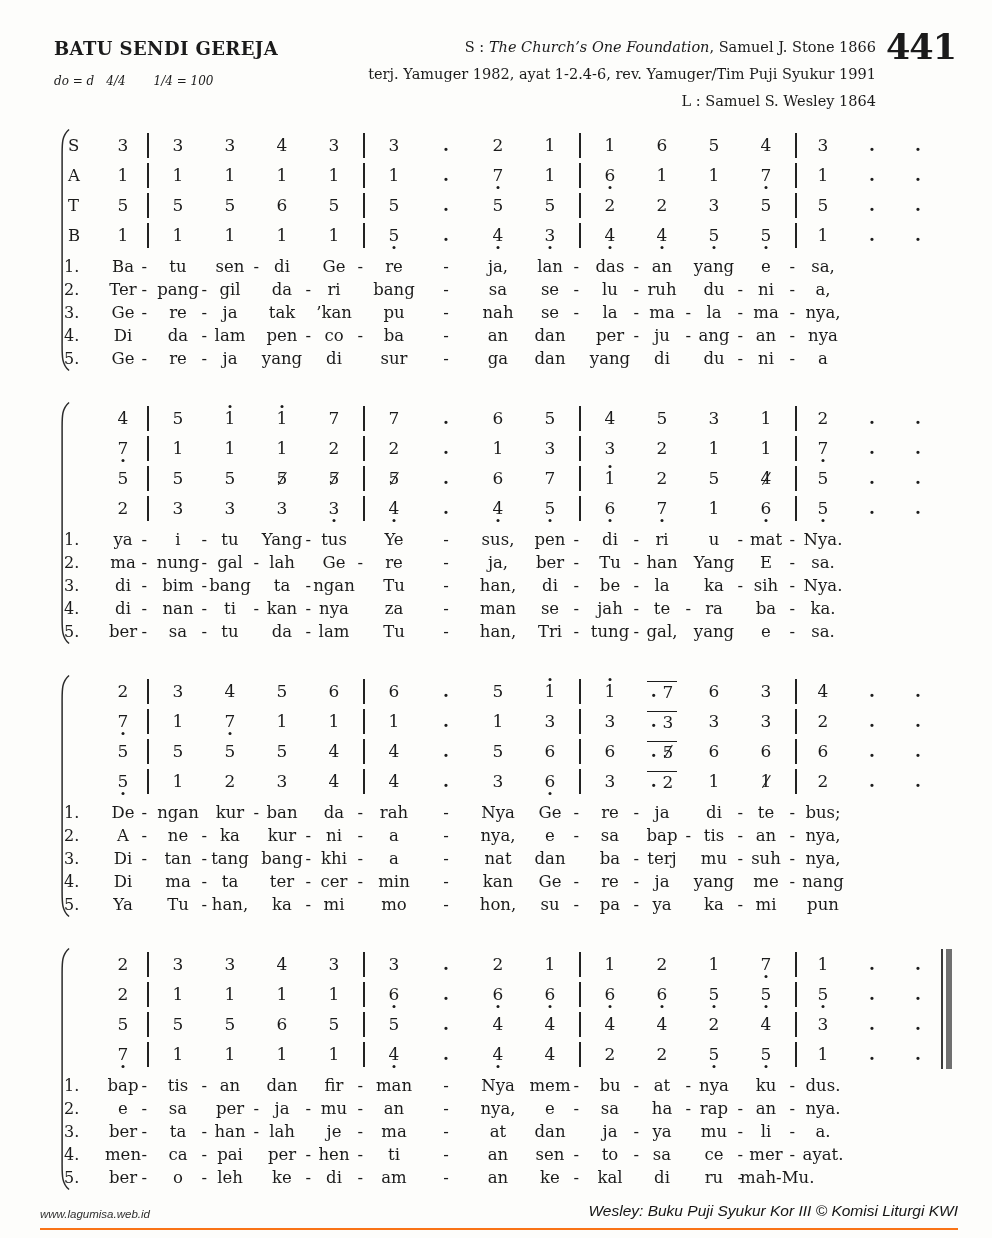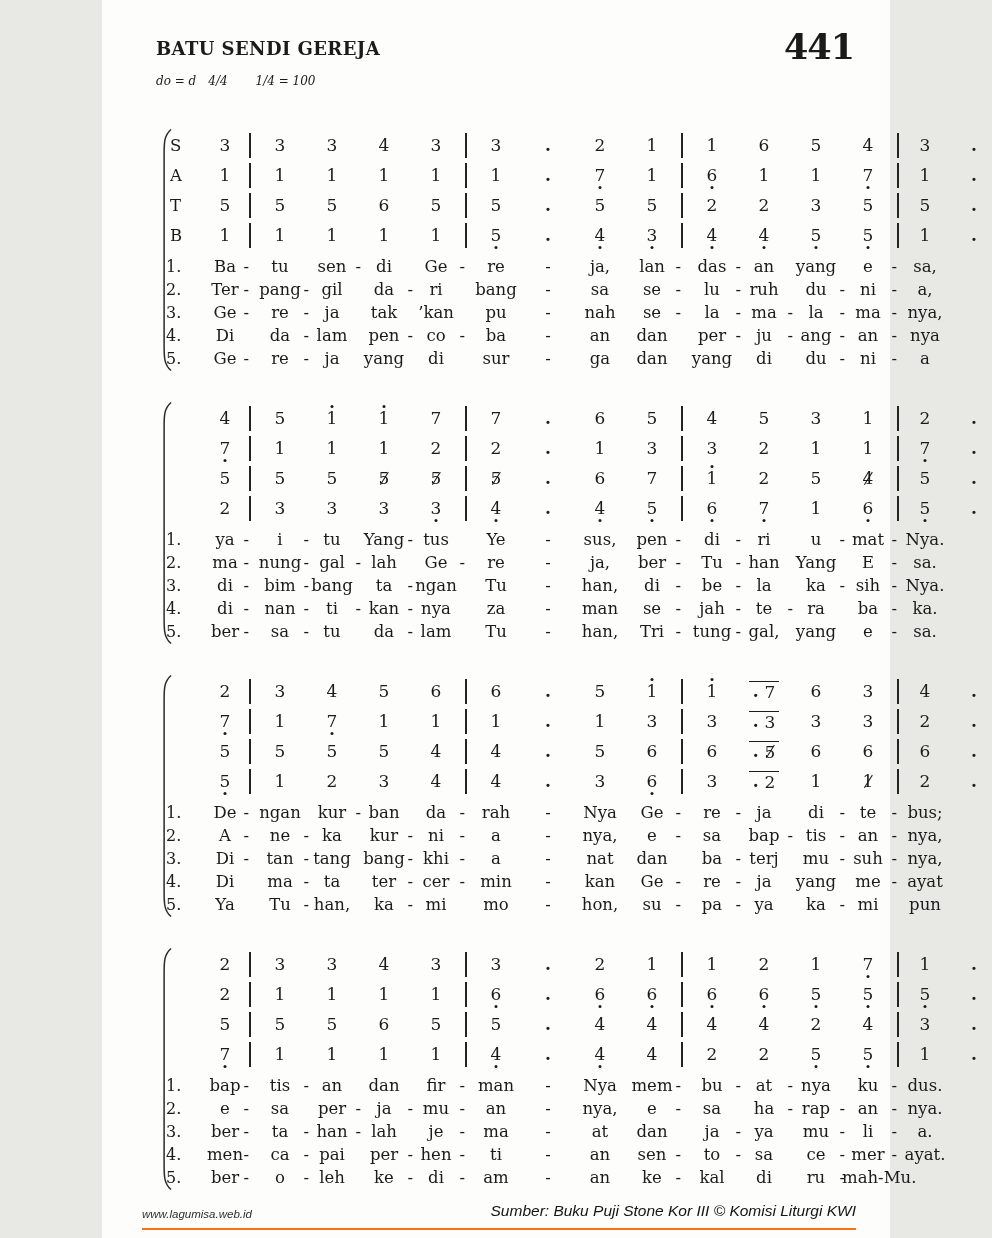--- a/index.html
+++ b/index.html
@@ -1,17 +1,17 @@
 <!DOCTYPE html>
 <html><head>
 <meta charset="utf-8">
 <style>
   html,body{margin:0;padding:0;background:#e8e8e4;}
   .page{
-    box-sizing:border-box;width:788px;height:1238px;margin:0 auto;
+    box-sizing:border-box;width:992px;height:1238px;margin:0 auto;
     background:#fdfdfb;color:#1b1b1b;position:relative;
     padding:30px 36px 0 52px;
     font-family:"DejaVu Serif", serif;
   }
   
   .header{position:relative;height:100px;}
   .title-block{position:absolute;left:2px;top:8px;}
   .title{font-size:18px;font-weight:bold;margin:0;letter-spacing:.4px;}
   .tempo{font-style:italic;font-size:12px;margin-top:15px;}
   .tempo .meter{margin-left:12px;}
@@ -55,20 +55,25 @@
 
 <div class="page">
 
   <div class="header">
     <div class="title-block">
       <h1 class="title">BATU SENDI GEREJA</h1>
       <div class="tempo">
         <span>do = d</span><span class="meter">4/4</span><span class="speed">1/4 = 100</span>
       </div>
     </div>
+    <div class="credits">
+      <div><span>S : </span><i>The Church’s One Foundation</i><span>, Samuel J. Stone 1866</span></div>
+      <div>terj.  Yamuger 1982, ayat 1-2.4-6, rev. Yamuger/Tim Puji Syukur 1991</div>
+      <div>L : Samuel S. Wesley 1864</div>
+    </div>
     <div class="hymn-number">441</div>
   </div>
 
   <div id="music">
       <div class="system">
         <svg class="bracket" viewBox="0 0 14 100" preserveAspectRatio="none">
           <path d="M13 1 C5 3.5 5.5 7 5.5 12 L5.5 88 C5.5 93 5 96.5 13 99" fill="none" stroke="#2b2b2b" stroke-width="1.5" vector-effect="non-scaling-stroke"></path>
         </svg>
         <div class="mrow vrow">
           <div class="vlabel">S</div>
@@ -805,21 +810,21 @@
             <div class="lcell"><span class="syl">min</span></div>
             <div class="lcell"><span class="syl">-</span></div>
             <div class="lcell"><span class="syl">kan</span></div>
             <div class="lcell"><span class="syl">Ge</span><span class="hyp">-</span></div>
             <div class="lcell"></div>
             <div class="lcell"><span class="syl">re</span><span class="hyp">-</span></div>
             <div class="lcell"><span class="syl">ja</span></div>
             <div class="lcell"><span class="syl">yang</span></div>
             <div class="lcell"><span class="syl">me</span><span class="hyp">-</span></div>
             <div class="lcell"></div>
-            <div class="lcell"><span class="syl">ayat</span></div>
+            <div class="lcell"><span class="syl">nang</span></div>
             <div class="lcell"></div>
             <div class="lcell"></div>
             <div class="lcell"></div>
           </div>
           <div class="mrow lrow">
             <div class="vnum">5.</div>
             <div class="lcell"><span class="syl">Ya</span></div>
             <div class="lcell"></div>
             <div class="lcell"><span class="syl">Tu</span><span class="hyp">-</span></div>
             <div class="lcell"><span class="syl">han,</span></div>
@@ -1107,16 +1112,16 @@
             <div class="lcell"></div>
             <div class="lcell"></div>
             <div class="lcell"></div>
           </div>
         </div>
       </div>
     </div>
 
   <div class="footer">
     <span class="site">www.lagumisa.web.id</span>
-    <span class="source">Sumber: Buku Puji Stone Kor III © Komisi Liturgi KWI</span>
+    <span class="source">Wesley: Buku Puji Syukur Kor III © Komisi Liturgi KWI</span>
   </div>
 
 </div>
 
 </body></html>

